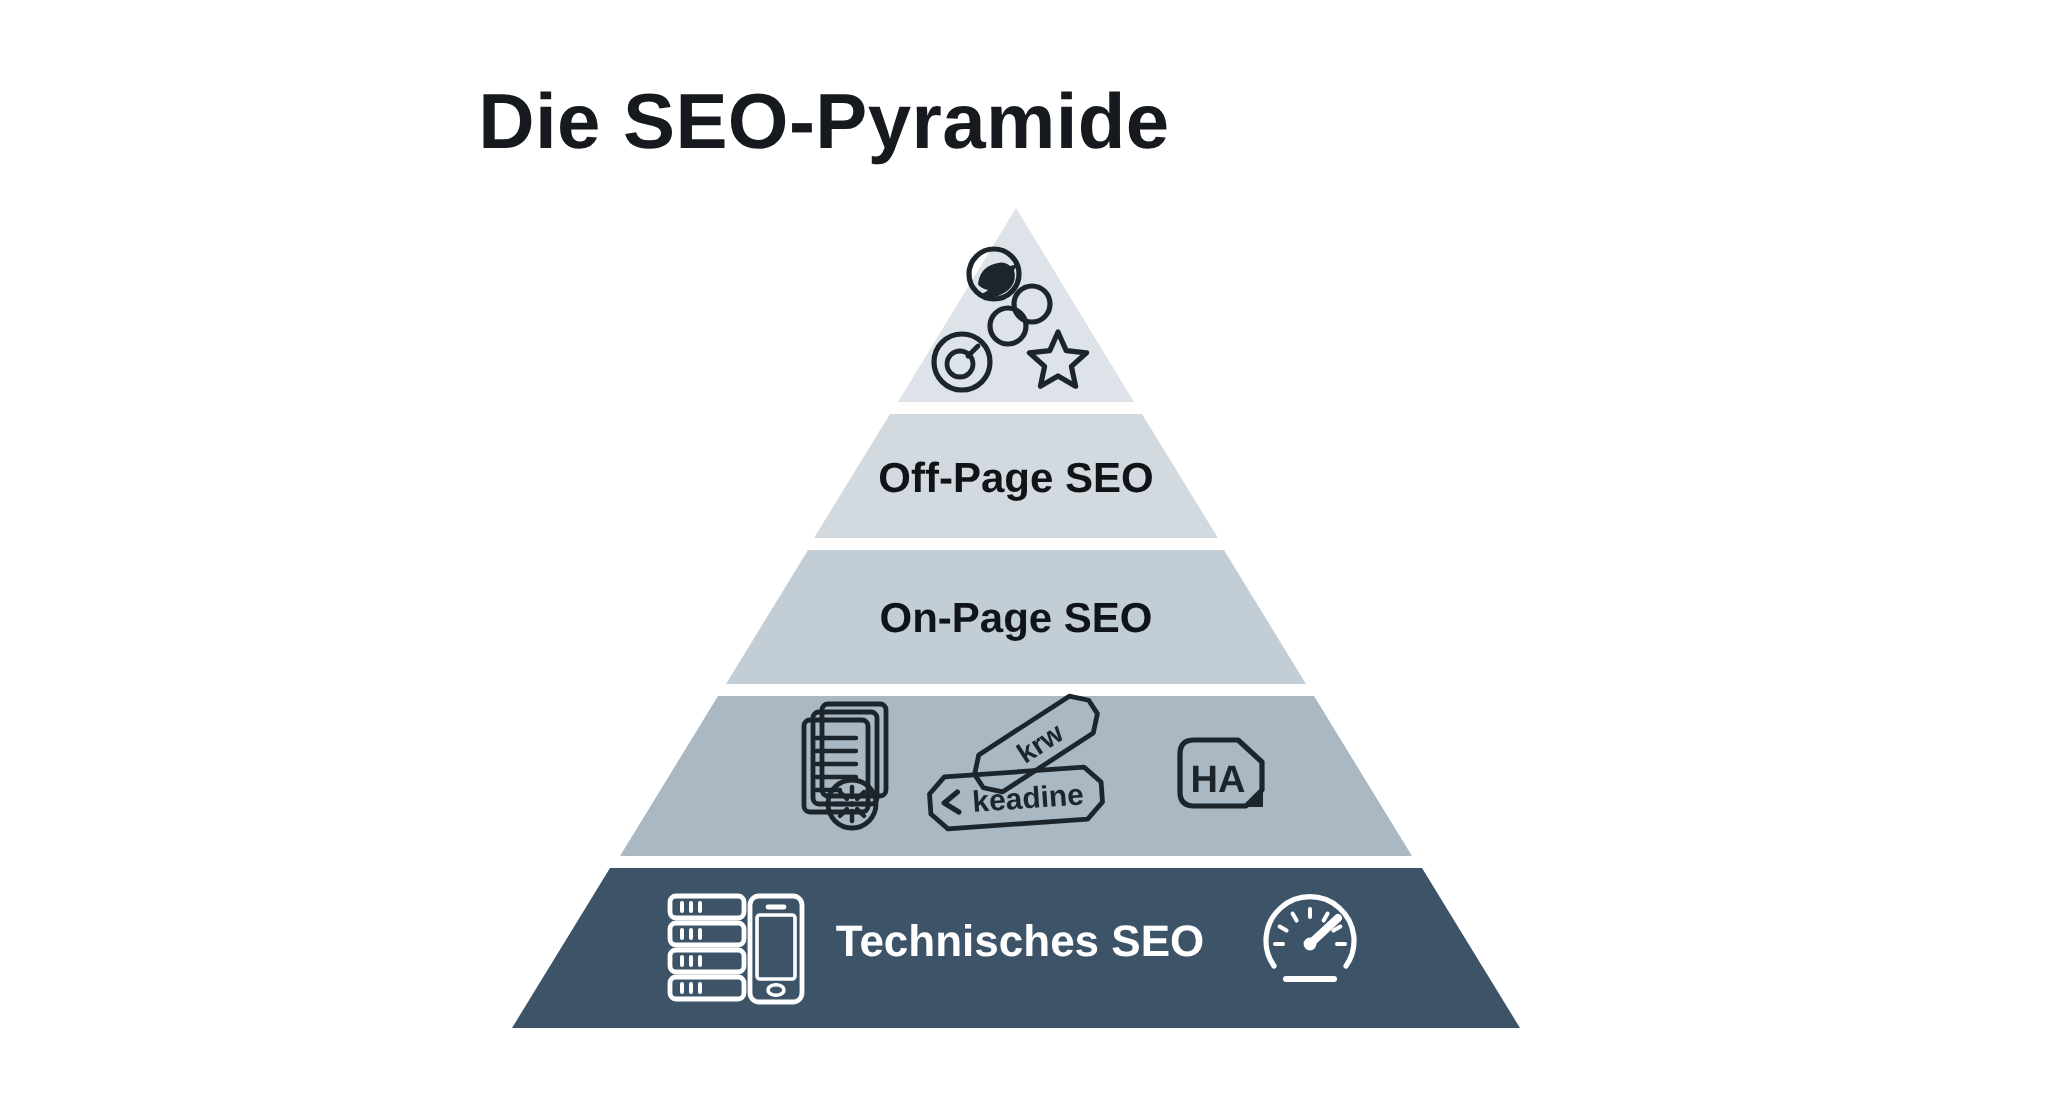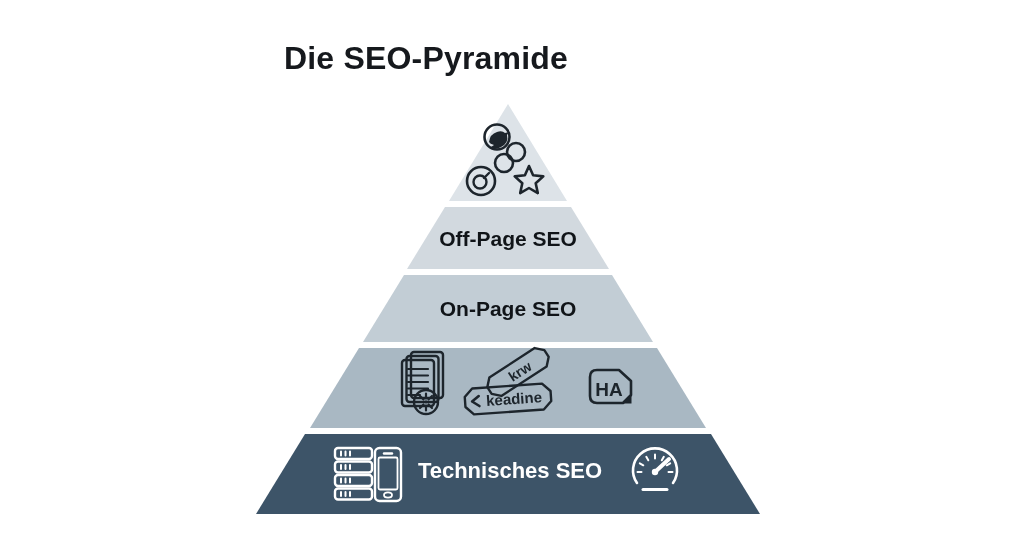--- a/index.html
+++ b/index.html
@@ -7,25 +7,24 @@
     position:relative;
     width:1024px;height:558px;
     background:#ffffff;
     overflow:hidden;
     font-family:"Liberation Sans", sans-serif;
   }
   .title{
     position:absolute;
     top:40px;left:0;width:824px;
     text-align:center;
-    font-size:32px;
+    font-size:39px;
     font-weight:bold;
     letter-spacing:0.2px;
     color:#16191d;
-    margin-left:14px;
   }
   svg{position:absolute;top:0;left:0;}
   .tier-label{
     font-family:"Liberation Sans", sans-serif;
     font-weight:bold;
     font-size:21px;
     fill:#101418;
     text-anchor:middle;
   }
   .tier-label-light{

